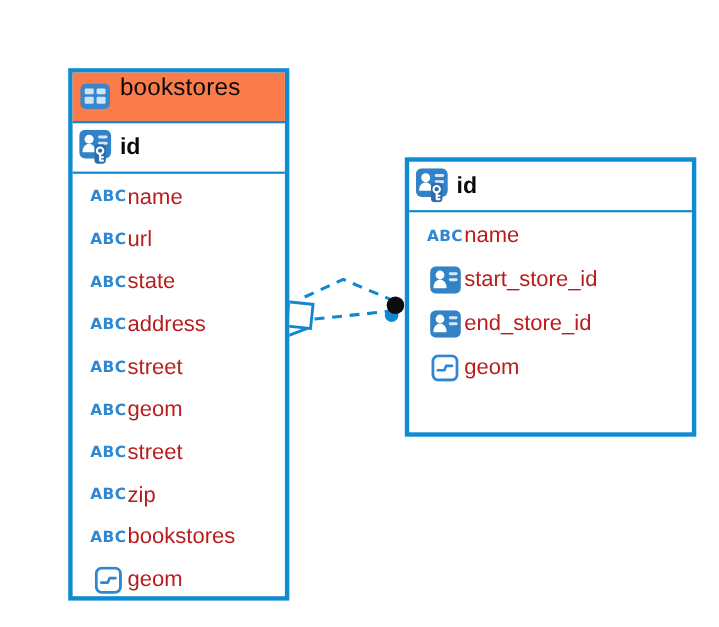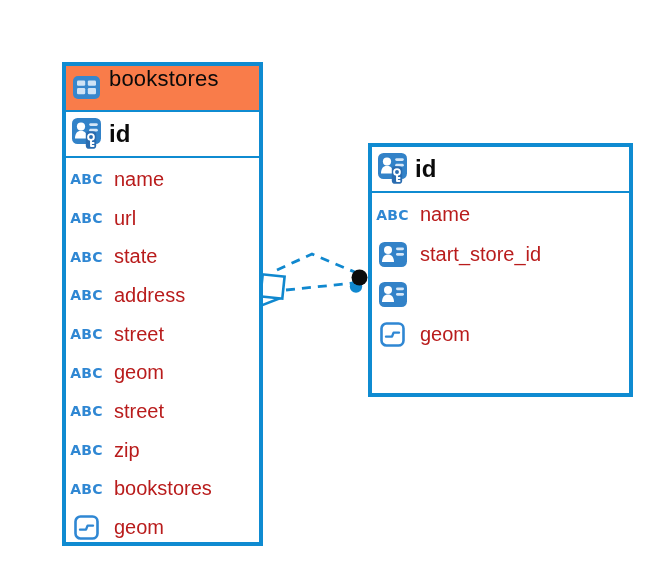--- a/index.html
+++ b/index.html
@@ -20,23 +20,23 @@
   }
   #table-0 .tbl-header{height:43.5px;}
   #table-1 .tbl-header{height:42.5px;}
   .tbl-title{font-size:22px;color:#0a0a0a;letter-spacing:.2px;white-space:nowrap;}
   .pk-row{
     display:flex;align-items:center;gap:7px;padding-left:5px;
     border-bottom:2.5px solid #0f8bd1;flex:0 0 auto;
   }
   #table-0 .pk-row{height:44.5px;}
   #table-1 .pk-row{height:43.5px;}
-  .pk-name{font-size:24px;font-weight:700;color:#0a0a0a;}
+  .pk-name{font-size:21px;font-weight:700;color:#0a0a0a;}
   .cols{flex:1;display:flex;flex-direction:column;padding-top:2px;}
-  .col-row{display:flex;align-items:center;gap:12px;padding-left:5px;}
+  .col-row{display:flex;align-items:center;gap:2px;padding-left:17px;}
   #table-0 .col-row{height:38.7px;}
   #table-1 .col-row{height:40px;}
   .cname{font-size:20px;color:#b91c1c;white-space:nowrap;}
   .cicon{display:inline-flex;align-items:center;justify-content:center;width:31px;flex:0 0 31px;}
   .hicon{display:inline-flex;align-items:center;justify-content:center;width:28px;flex:0 0 28px;}
   .abc-glyph{
     font-weight:800;font-size:14px;color:#2f87d3;letter-spacing:.3px;
     font-family:"DejaVu Sans",sans-serif;line-height:1;
   }
 </style>
@@ -191,20 +191,21 @@
         <div class="col-row">
           <span class="cicon">
   <svg width="28" height="25" viewBox="0 0 28 25">
     <rect x="0" y="0" width="28" height="25" rx="5.5" fill="#3282c8"></rect>
     <circle cx="9" cy="8" r="4" fill="#ffffff"></circle>
     <path d="M3 20 C3 14.8 5.7 12.4 9 12.4 C12.3 12.4 15 14.8 15 20 Z" fill="#ffffff"></path>
     <rect x="17" y="5.5" width="8" height="2.7" rx="1.35" fill="#d6e7f7"></rect>
     <rect x="17" y="11" width="8" height="2.7" rx="1.35" fill="#d6e7f7"></rect>
   </svg>
 </span>
+          <span class="cname">end_store_id</span>
         </div>
         <div class="col-row">
           <span class="cicon">
   <svg width="25" height="25" viewBox="0 0 25 25">
     <rect x="1.5" y="1.5" width="22" height="22" rx="5" fill="#ffffff" stroke="#2f87d3" stroke-width="2.6"></rect>
     <path d="M6 14.6 L12 14.6 L13.6 10.6 L19 10.6" fill="none" stroke="#2f87d3" stroke-width="2.4" stroke-linecap="round" stroke-linejoin="round"></path>
   </svg>
 </span>
           <span class="cname">geom</span>
         </div>

